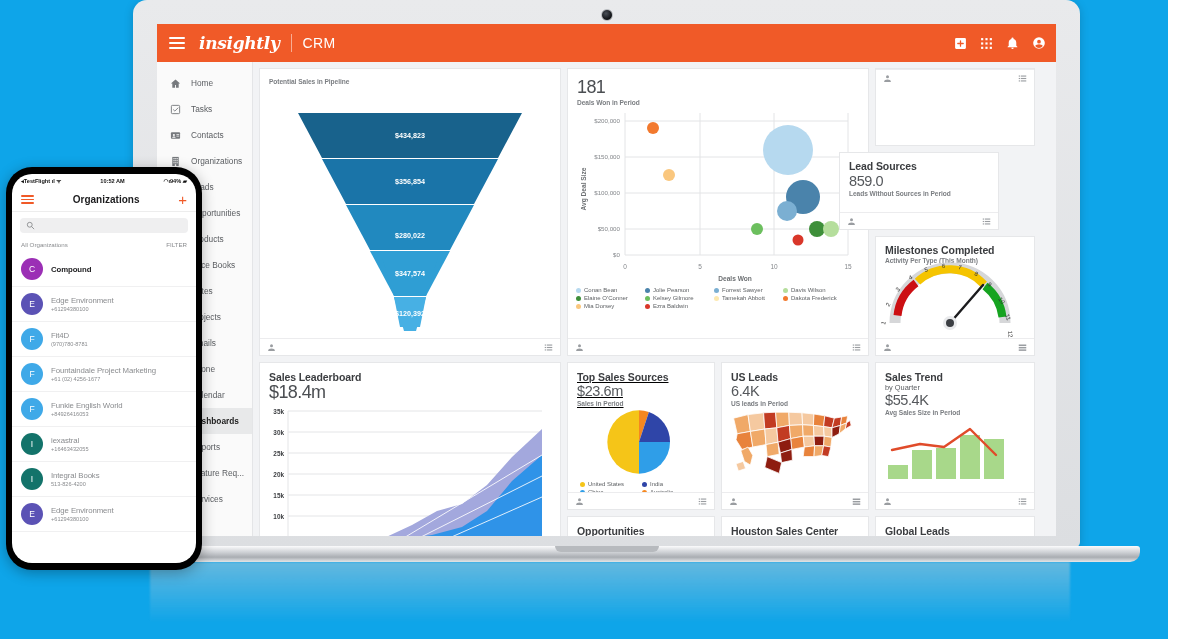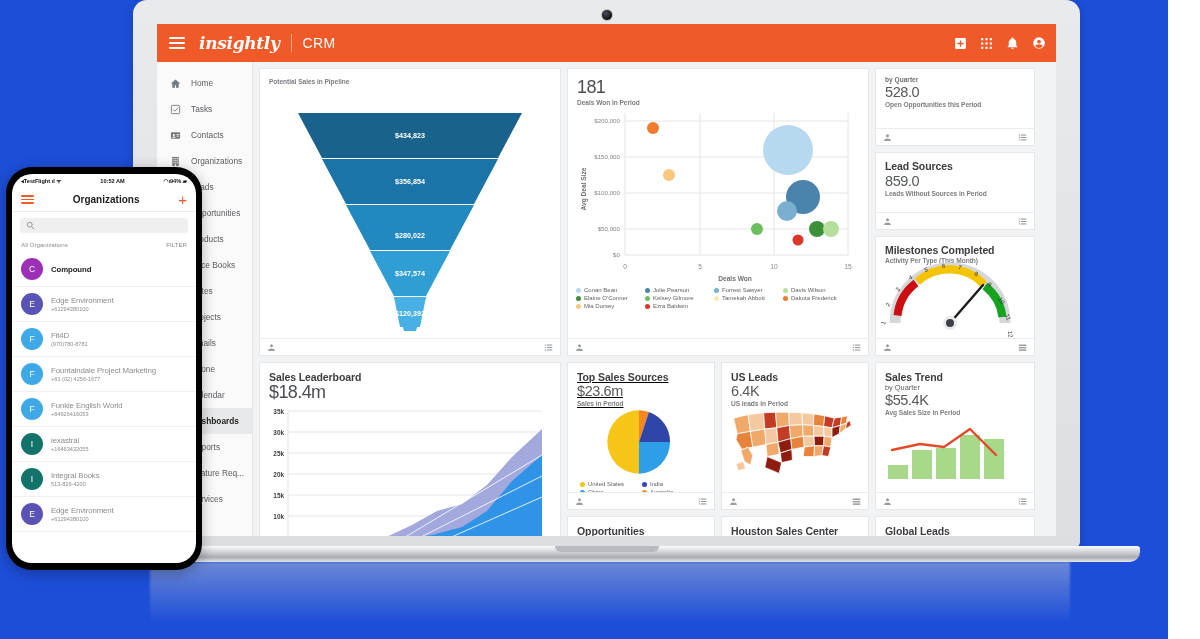--- a/index.html
+++ b/index.html
@@ -2,21 +2,21 @@
 <html><head>
 <meta charset="utf-8">
 <style>
   * { box-sizing: border-box; margin: 0; padding: 0; }
   html, body {
     width: 1200px; height: 639px;
     overflow: hidden;
     font-family: "Liberation Sans", sans-serif;
     background: #ffffff;
   }
-  #stage { position: relative; width: 1168px; height: 639px; background:#1d4ed8; }
+  #stage { position: relative; width: 1168px; height: 639px; background:#0ea5e9; }
 
   
   #laptop { position:absolute; left:133px; top:0px; width:947px; height:560px; }
   #laptop-lid {
     position:absolute; left:0; top:0; width:947px; height:548px;
     background: linear-gradient(180deg,#e9eaec 0%, #dcdee1 100%);
     border-radius:14px 14px 6px 6px;
     box-shadow: 0 2px 10px rgba(0,0,0,.18);
   }
   #laptop-camera {
@@ -491,46 +491,41 @@
                   <rect x="2" y="10.5" width="4" height="3"></rect>
                   <rect x="8" y="10.5" width="14" height="3"></rect>
                   <rect x="2" y="17" width="4" height="3"></rect>
                   <rect x="8" y="17" width="14" height="3"></rect>
                 </svg>
               </span>
           </div>
         </div>
 
         <div class="card" style="left:622px; top:6px; width:160px; height:78px;">
-          <div class="card-body" style="padding:7px 9px 0;">
-            <div class="c-label">by Quarter</div>
-            <div class="c-big-sm" style="margin-top:1px;">528.0</div>
-            <div class="c-sub">Open Opportunities this Period</div>
-          </div>
           <div class="card-foot">
             <span class="foot-ico">
                 <svg width="9" height="9" viewBox="0 0 24 24" fill="currentColor">
                   <circle cx="12" cy="7" r="4"></circle>
                   <path d="M3 21c0-4.5 4-6.5 9-6.5s9 2 9 6.5z"></path>
                 </svg>
               </span>
             <span class="foot-ico">
                 <svg width="9" height="9" viewBox="0 0 24 24" fill="currentColor">
                   <rect x="2" y="4" width="4" height="3"></rect>
                   <rect x="8" y="4" width="14" height="3"></rect>
                   <rect x="2" y="10.5" width="4" height="3"></rect>
                   <rect x="8" y="10.5" width="14" height="3"></rect>
                   <rect x="2" y="17" width="4" height="3"></rect>
                   <rect x="8" y="17" width="14" height="3"></rect>
                 </svg>
               </span>
           </div>
         </div>
 
-        <div class="card" style="left:622px; top:90px; width:160px; height:78px;justify-content:center;">
+        <div class="card" style="left:586px; top:90px; width:160px; height:78px;justify-content:center;">
           <div class="card-body" style="padding:7px 9px 0;">
             <div class="c-title">Lead Sources</div>
             <div class="c-big-sm" style="margin-top:1px;">859.0</div>
             <div class="c-sub">Leads Without Sources in Period</div>
           </div>
           <div class="card-foot">
             <span class="foot-ico">
                 <svg width="9" height="9" viewBox="0 0 24 24" fill="currentColor">
                   <circle cx="12" cy="7" r="4"></circle>
                   <path d="M3 21c0-4.5 4-6.5 9-6.5s9 2 9 6.5z"></path>

